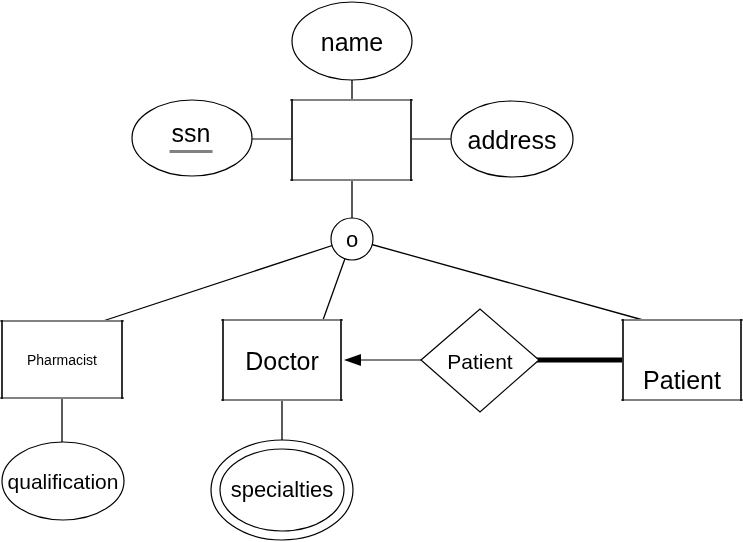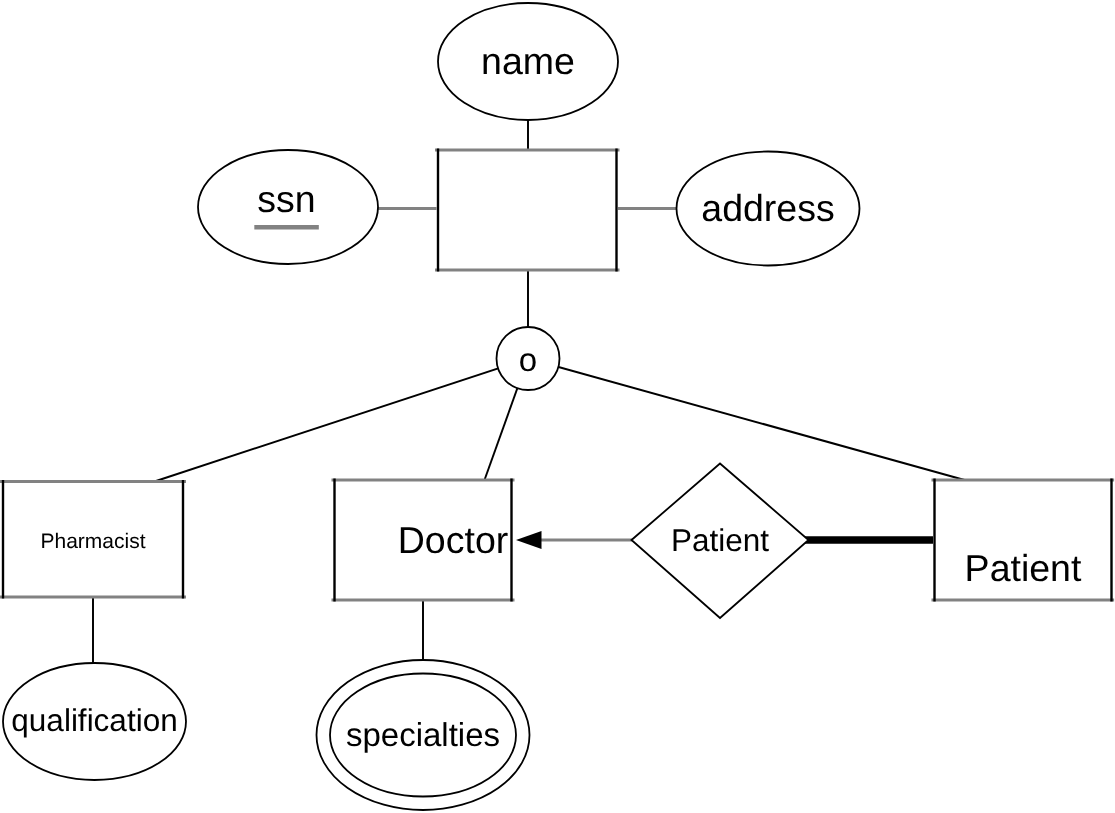--- a/index.html
+++ b/index.html
@@ -109,19 +109,19 @@
     <polygon class="shape" points="421,360 480,309 539,360 480,412"></polygon>
 
     <polygon class="arrowhead" points="344,360 361,354 361,366"></polygon>
   </svg>
 
   <div class="label fs25" style="left:352px; top:42px;"><span>name</span></div>
   <div class="label fs25 key-underline" style="left:191px; top:137px;"><span>ssn</span></div>
   <div class="label fs25" style="left:512px; top:140px;"><span>address</span></div>
   <div class="label fs22" style="left:352px; top:240px;"><span>o</span></div>
   <div class="label fs19" style="left:62px;  top:360px;"><span>Pharmacist</span></div>
-  <div class="label fs25" style="left:282px; top:361px;margin-left:20px;"><span>Doctor</span></div>
+  <div class="label fs25" style="left:282px; top:361px;"><span>Doctor</span></div>
   <div class="label fs21" style="left:480px; top:361px;"><span>Patient</span></div>
   <div class="label fs25" style="left:682px; top:380px;"><span>Patient</span></div>
   <div class="label fs21" style="left:63px;  top:481px;text-align:right;"><span>qualification</span></div>
   <div class="label fs22" style="left:282px; top:490px;"><span>specialties</span></div>
 
 </div>
 
 </body></html>

